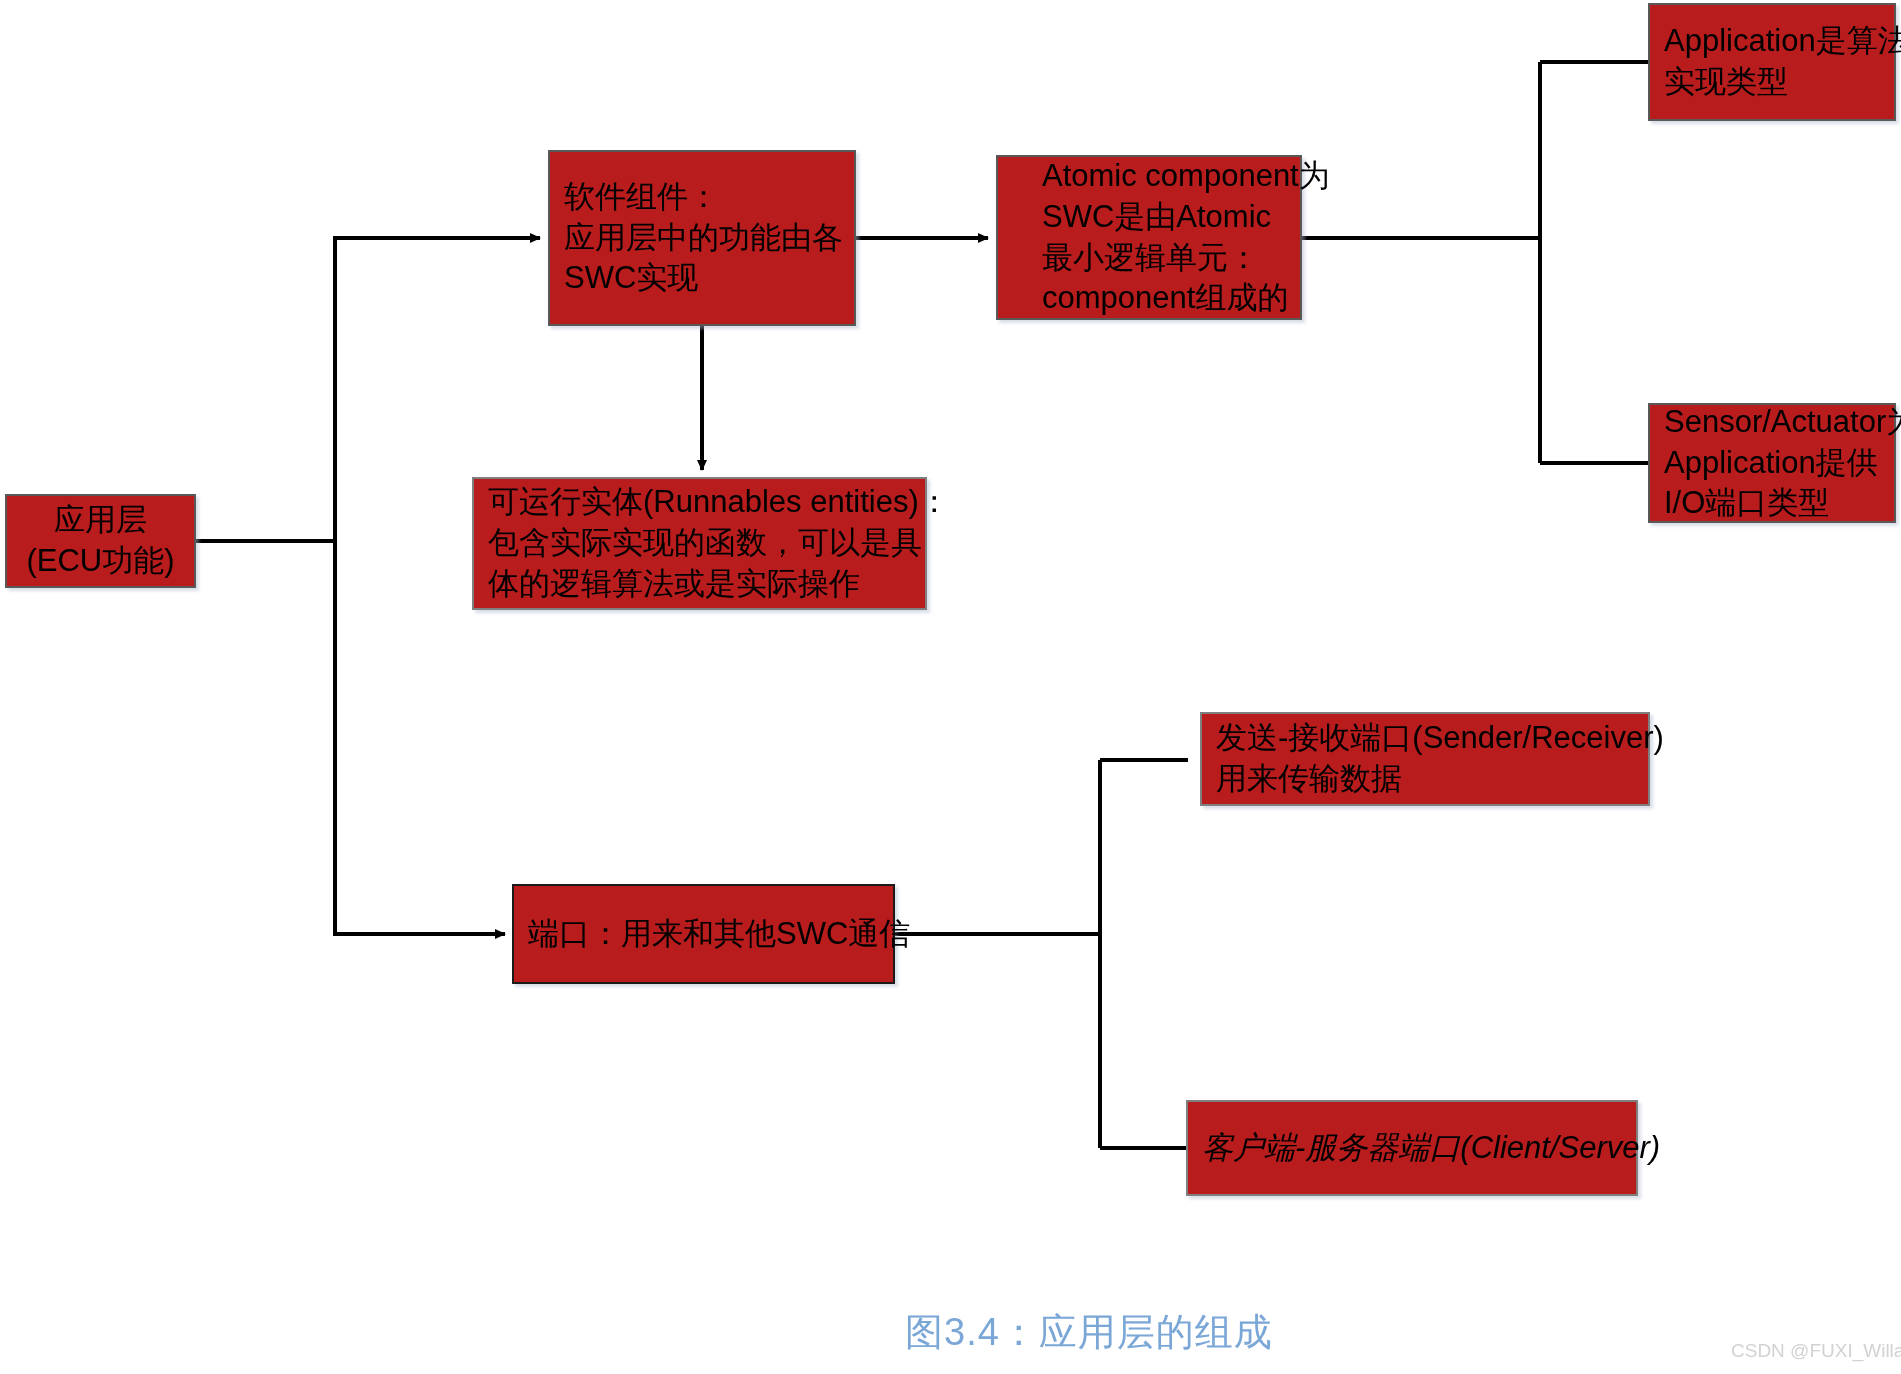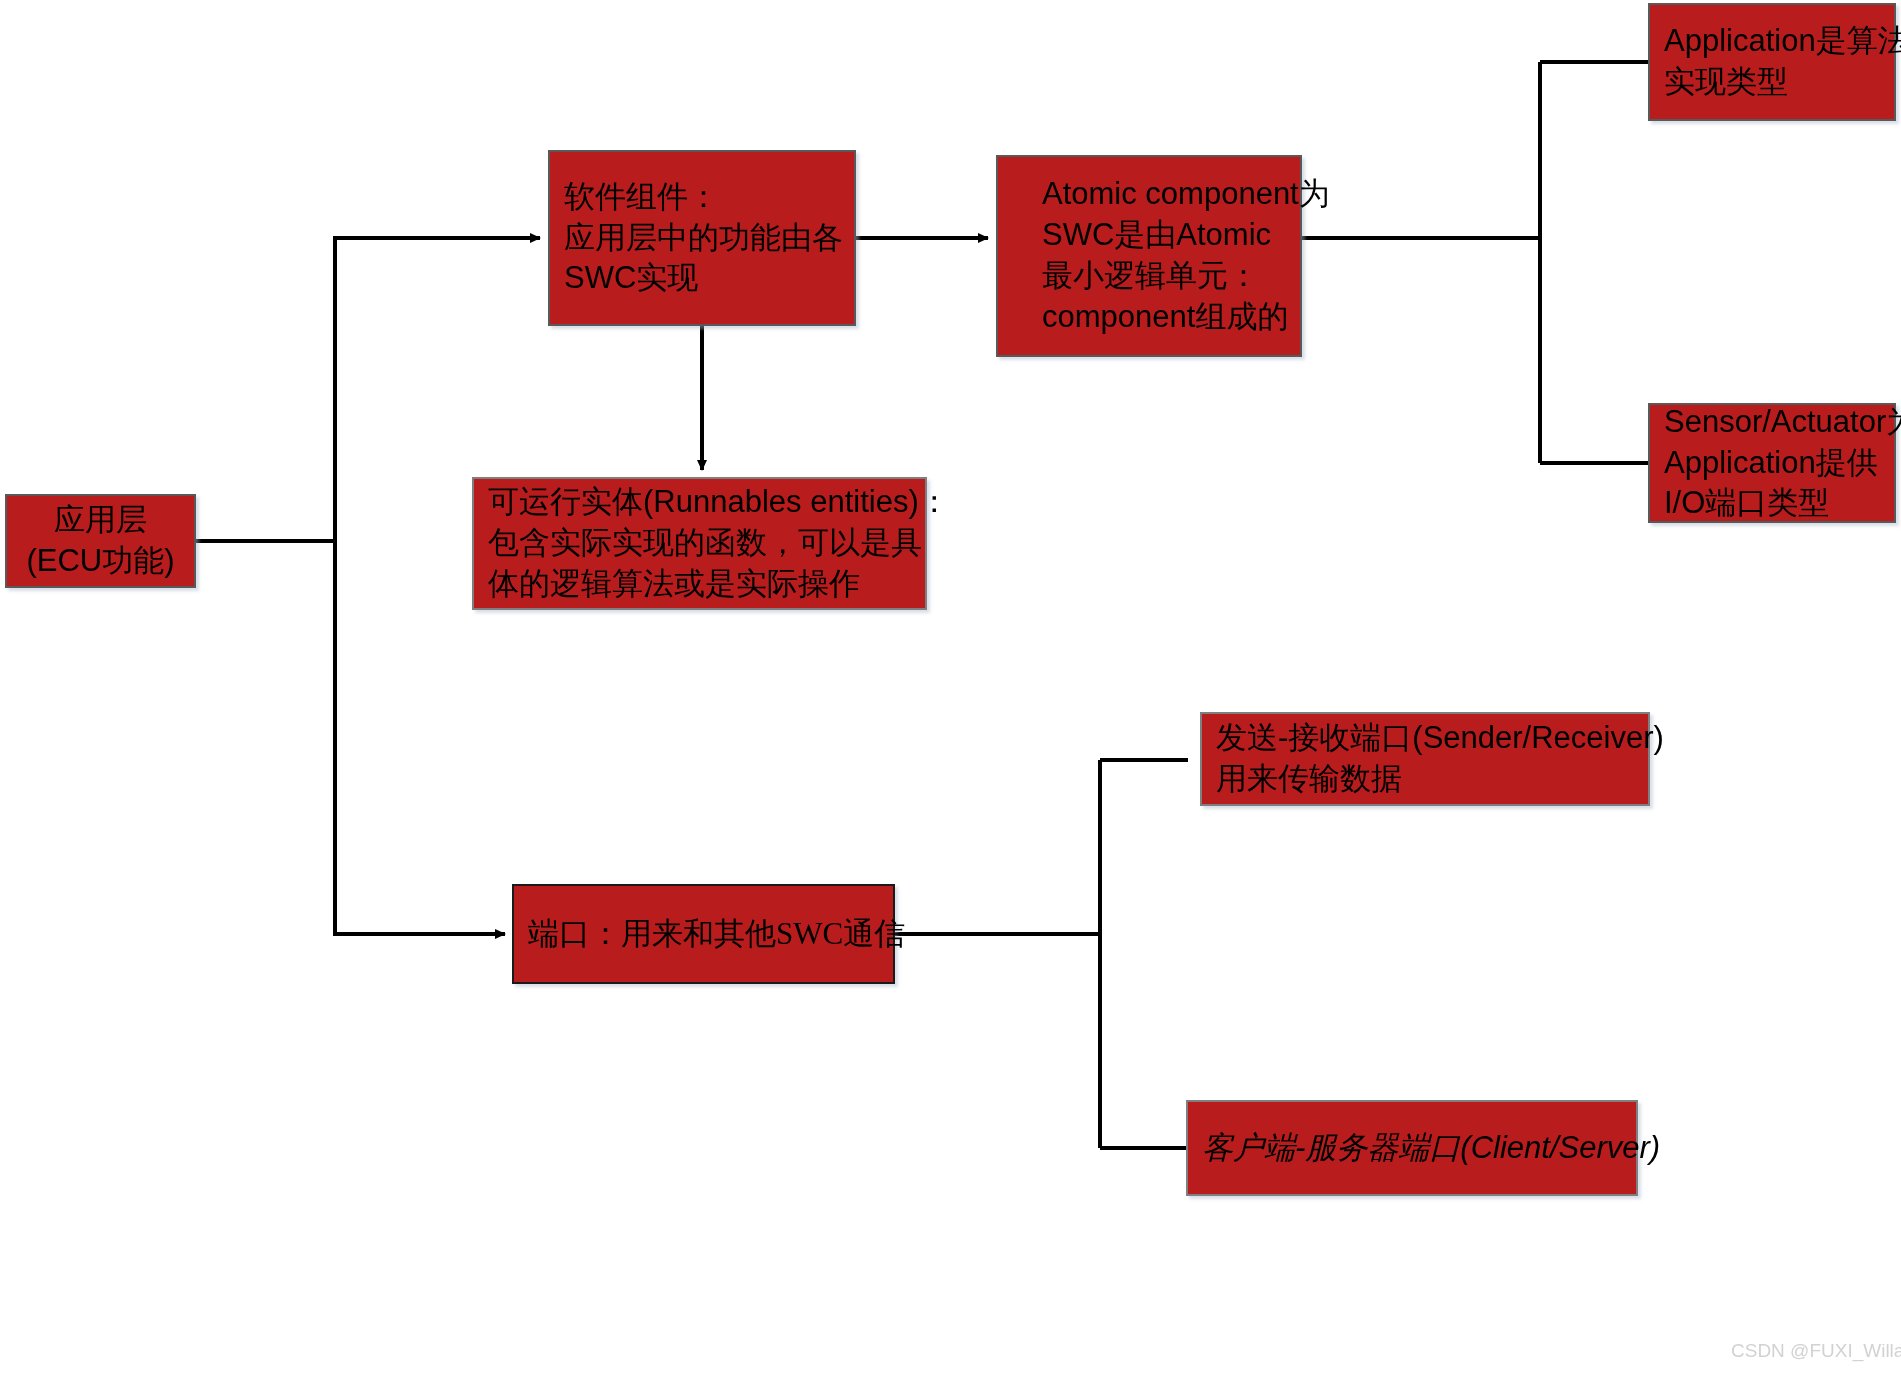--- a/index.html
+++ b/index.html
@@ -114,21 +114,21 @@
     <div class="line">应用层</div>
     <div class="line">(ECU功能)</div>
   </div>
 
   <div class="node" style="left:548px; top:150px; width:308px; height:176px;">
     <div class="line">软件组件：</div>
     <div class="line">应用层中的功能由各</div>
     <div class="line">SWC实现</div>
   </div>
 
-  <div class="node" style="left:996px; top:155px; width:306px; height:202px;padding-left:44px;">
+  <div class="node" style="left:996px; top:155px; width:306px; height:165px;padding-left:44px;">
     <div class="line">Atomic component为</div>
     <div class="line">SWC是由Atomic</div>
     <div class="line">最小逻辑单元：</div>
     <div class="line">component组成的</div>
   </div>
 
   <div class="node" style="left:1648px; top:3px; width:248px; height:118px;">
     <div class="line">Application是算法</div>
     <div class="line">实现类型</div>
   </div>
@@ -138,29 +138,30 @@
     <div class="line">Application提供</div>
     <div class="line">I/O端口类型</div>
   </div>
 
   <div class="node gray" style="left:472px; top:477px; width:455px; height:133px;">
     <div class="line">可运行实体(Runnables entities)：</div>
     <div class="line">包含实际实现的函数，可以是具</div>
     <div class="line">体的逻辑算法或是实际操作</div>
   </div>
 
-  <div class="node dark" style="left:512px; top:884px; width:383px; height:100px;font-family:Liberation Serif, serif;">
+  <div class="node dark" style="left:512px; top:884px; width:383px; height:100px;">
     <div class="line">端口：用来和其他SWC通信</div>
   </div>
 
   <div class="node gray" style="left:1188px; top:712px; width:450px; height:94px;margin-left:12px;">
     <div class="line">发送-接收端口(Sender/Receiver)</div>
     <div class="line">用来传输数据</div>
   </div>
 
   <div class="node gray" style="left:1186px; top:1100px; width:452px; height:96px;font-style:italic;">
     <div class="line">客户端-服务器端口(Client/Server)</div>
   </div>
 
+  <div class="caption" style="left:905px; top:1307px;">图3.4：应用层的组成</div>
 
   <div class="watermark" style="left:1731px; top:1340px;">CSDN @FUXI_Willard</div>
 
 </div>
 
 </body></html>

